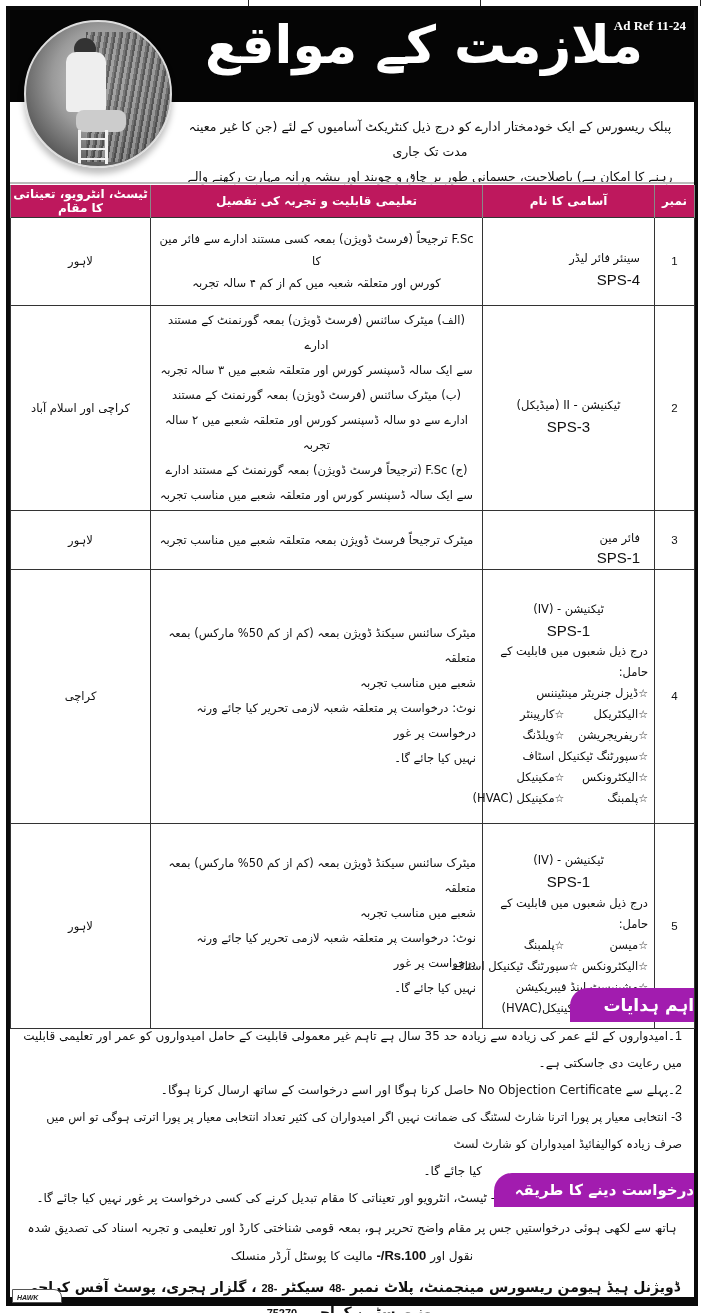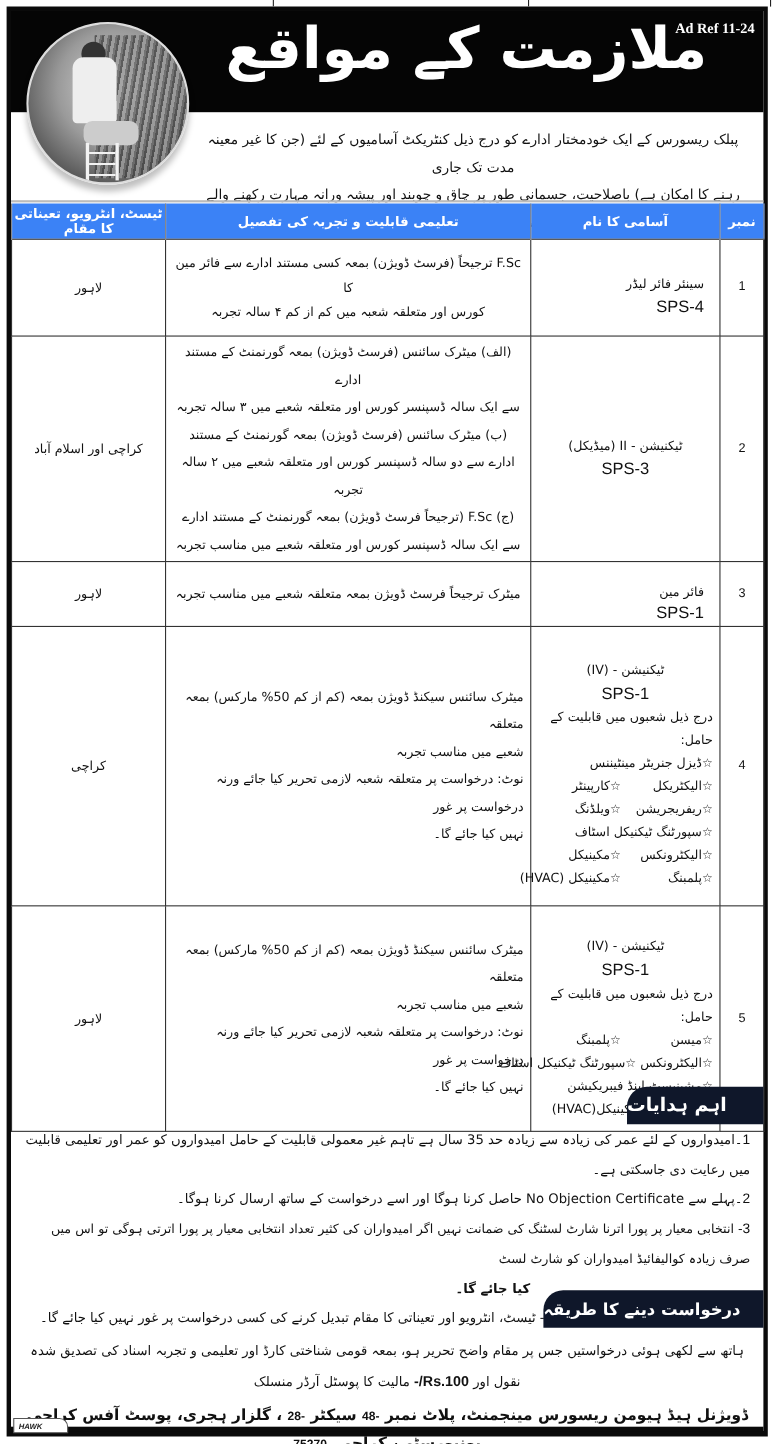--- a/index.html
+++ b/index.html
@@ -33,46 +33,46 @@
            border-left: 3px solid #f2f2f2; border-right: 3px solid #f2f2f2;
            background: repeating-linear-gradient(180deg, transparent 0 8px, #f2f2f2 8px 10px); }
 
   .intro { position: absolute; left: 170px; top: 104px; width: 500px; direction: rtl; text-align: center;
            font-size: 12.5px; line-height: 25px; color: #111; }
   .hdr-rule { position: absolute; left: 0; top: 172px; width: 684px; height: 2px; background: #bbb; }
 
   
   table.jobs { position: absolute; left: 0; top: 175px; width: 684px; border-collapse: collapse;
                direction: rtl; table-layout: fixed; }
-  table.jobs th { background: #3b82f6; color: #fff; font-weight: bold; font-size: 12px;
+  table.jobs th { background: #be185d; color: #fff; font-weight: bold; font-size: 12px;
                   height: 32px; border-left: 1px solid #888; border-right: 1px solid #888; text-align: center; }
   table.jobs td { border: 1px solid #333; vertical-align: middle; text-align: center;
                   font-size: 11.5px; line-height: 22px; padding: 2px 6px; }
   .c-num { width: 40px; }
   .c-post { width: 172px; }
   .c-qual { width: 332px; }
   .c-loc { width: 140px; }
   td.num { font-family: "Liberation Sans", sans-serif; font-size: 14px; }
   .scale { font-family: "Liberation Sans", sans-serif; font-size: 15px; display: block; direction: ltr; }
   .post-name { display: block; margin-top: 16px; }
   .qual-line { display: block; }
   .trades { text-align: right; display: block; line-height: 21px; }
   .trade-row { display: block; white-space: nowrap; }
   .trade { display: inline-block; min-width: 70px; text-align: right; }
   .star { color: #333; font-size: 11px; }
 
   
-  .pill { position: absolute; right: 0; height: 34px; background: #0f172a; color: #fff;
-          border-radius: 18px 0 0 0; font-weight: bold; direction: rtl; text-align: left; }
+  .pill { position: absolute; right: 0; height: 34px; background: #a21caf; color: #fff;
+          border-radius: 18px 0 0 0; font-weight: bold; direction: rtl; text-align: right; }
   .pill.instr { top: 978px; width: 124px; font-size: 17px; line-height: 34px; }
   .pill.apply { top: 1163px; width: 200px; font-size: 15px; line-height: 34px; }
   .instructions { position: absolute; left: 10px; right: 12px; top: 1013px; direction: rtl;
                   font-size: 12px; line-height: 27px; }
   .instructions .item { display: block; text-align: right; }
-  .instructions .cont { display: block; text-align: right; padding-right: 200px; font-weight: bold; }
+  .instructions .cont { display: block; text-align: right; padding-right: 200px; }
   .instructions .n { font-family: "Liberation Sans", sans-serif; font-size: 12.5px; }
 
   .apply-text { position: absolute; left: 10px; right: 10px; top: 1205px; direction: rtl; text-align: center;
                 font-size: 12px; line-height: 27px; }
   .apply-text .b { font-family: "Liberation Sans", sans-serif; font-weight: bold; font-size: 13px; }
   .address { position: absolute; left: 10px; right: 10px; top: 1265px; direction: rtl; text-align: center;
              font-size: 14px; font-weight: bold; line-height: 24px; }
   .address .b { font-family: "Liberation Sans", sans-serif; font-weight: bold; font-size: 11px; }
 
   .footer-bar { position: absolute; left: 0; bottom: 0; width: 684px; height: 4px; background: #0a0a0a; }

